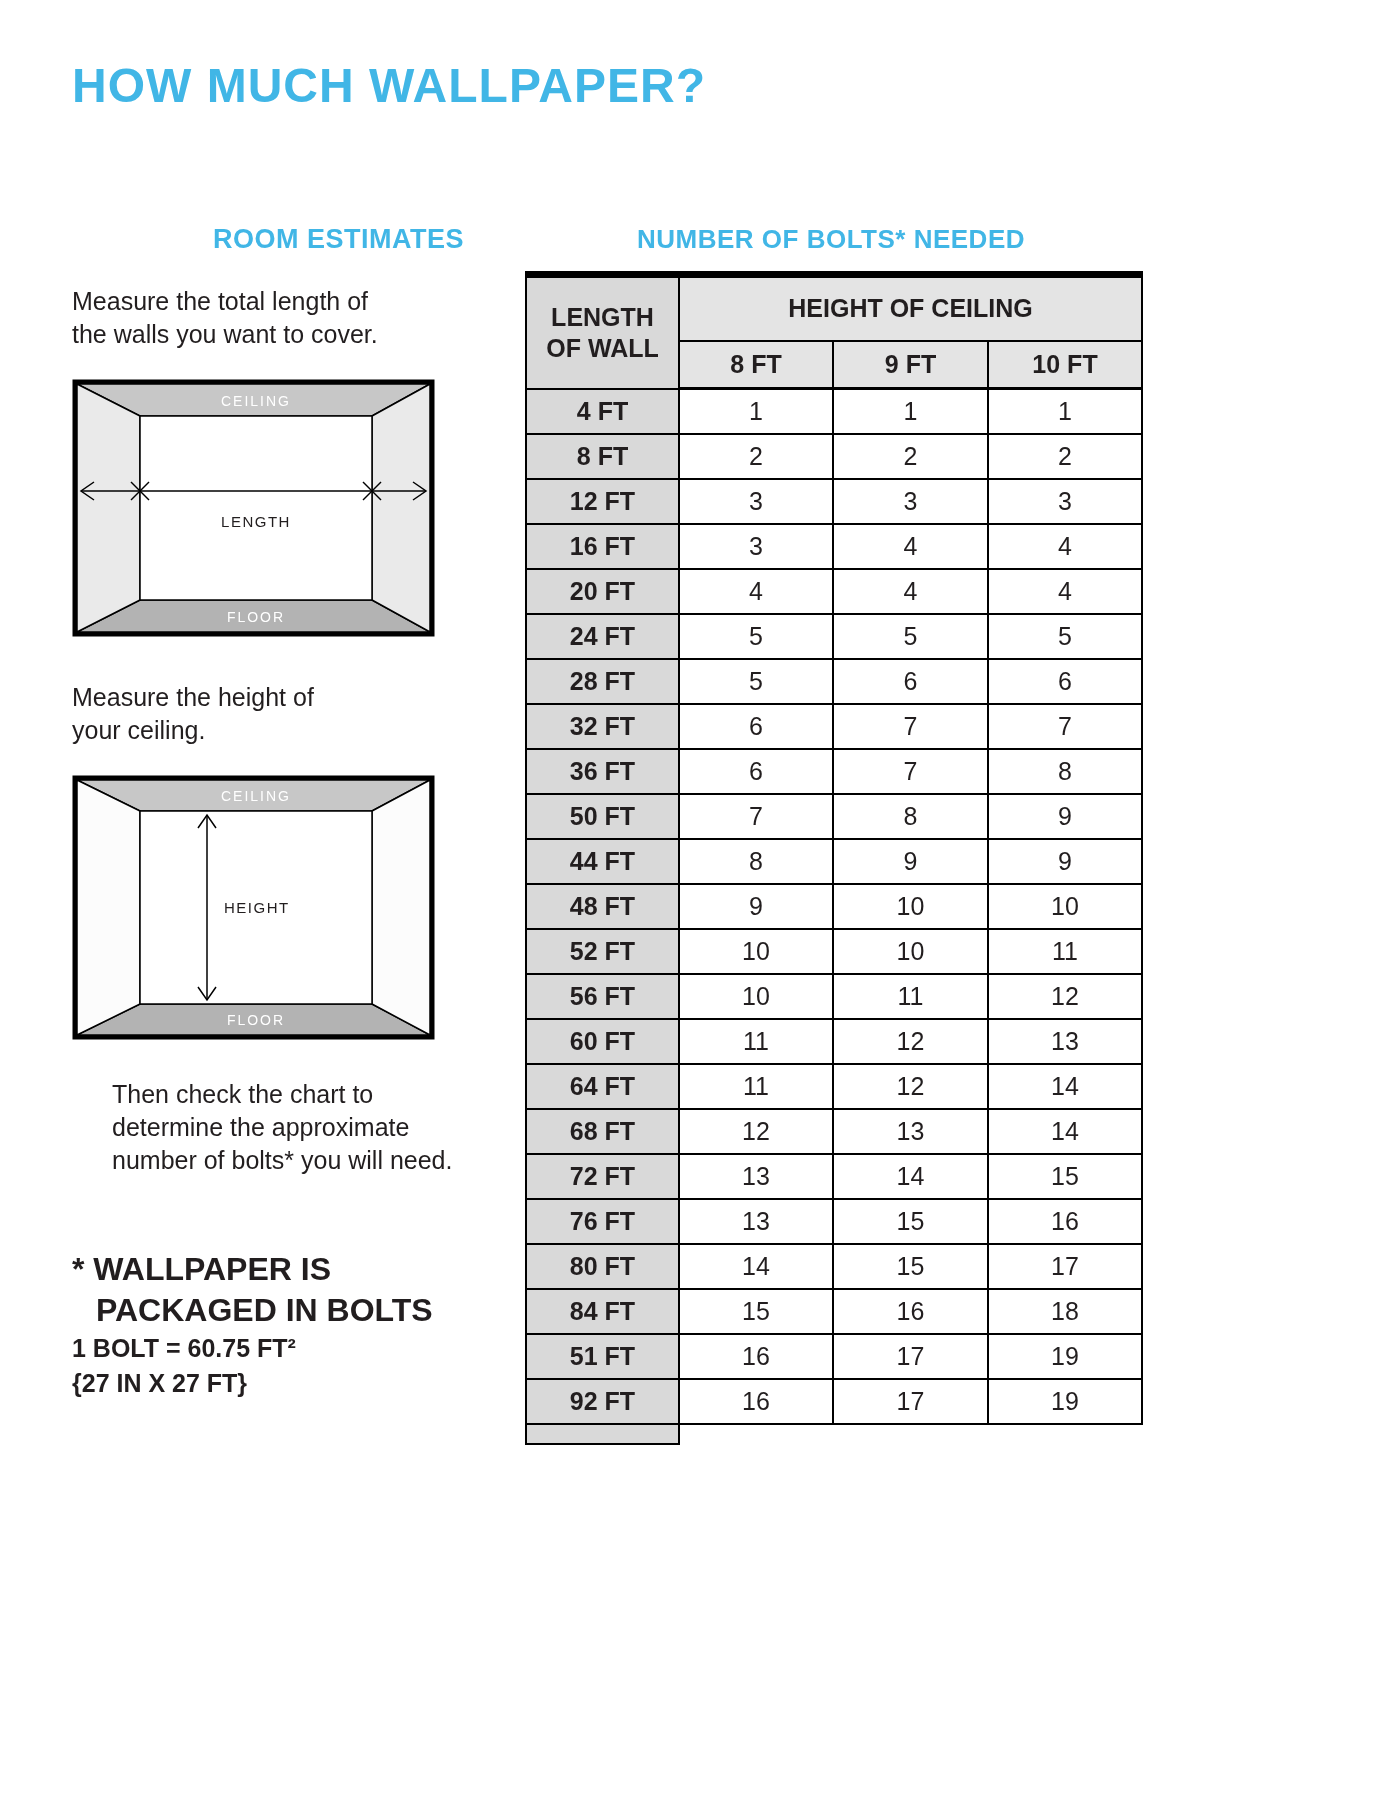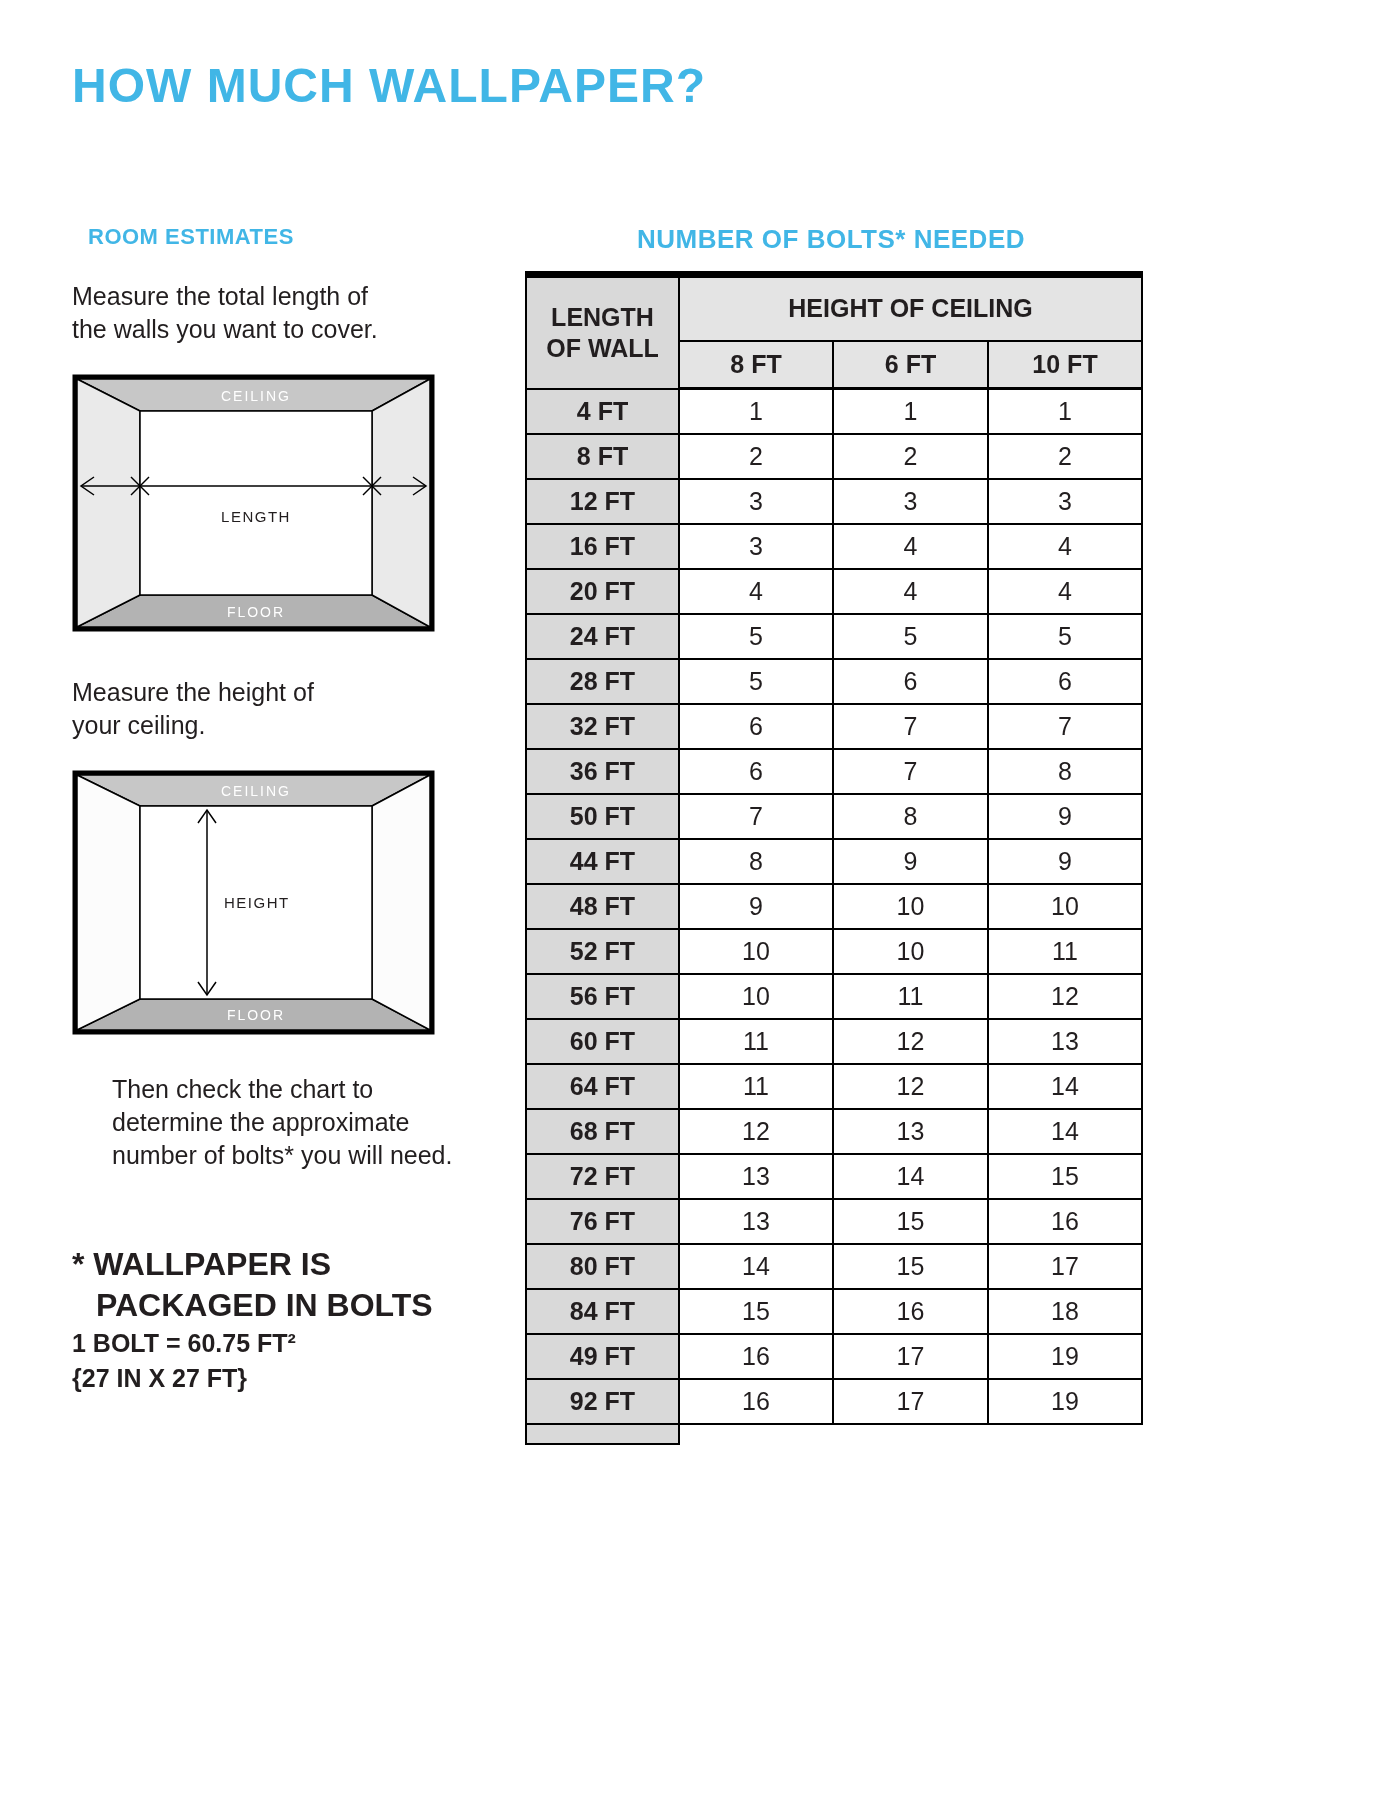--- a/index.html
+++ b/index.html
@@ -8,21 +8,21 @@
   .page {
     position:relative; width:1391px; height:1800px; background:#ffffff;
     font-family:"Liberation Sans", sans-serif; color:var(--ink); overflow:hidden;border-radius:25px;
   }
   h1.title {
     position:absolute; left:72px; top:58px; margin:0;
     font-size:48px; font-weight:bold; letter-spacing:1px; color:var(--accent);
   }
   .left-col { position:absolute; left:72px; top:224px; width:392px; }
   .left-col h2 {
-    margin:0 0 30px 16px; font-size:22px; font-weight:bold; color:var(--accent); letter-spacing:.5px;
+    margin:0 0 30px 8px; font-size:27px; font-weight:bold; color:var(--accent); letter-spacing:.5px;text-align:right;
   }
   .para {
     margin:0 0 28px 0; font-size:25px; line-height:1.32; white-space:pre-line; color:var(--ink);
   }
   .diagram { display:block; }
   .d1 { margin:8px 0 44px 0; }
   .d2 { margin:0 0 38px 0; }
   .para.step3 { margin-bottom:72px;margin-left:40px; }
   .footnote { font-size:32px; font-weight:bold; line-height:1.28; }
   .footnote .indent { padding-left:24px; }
@@ -139,21 +139,21 @@
           <col style="width:154px">
       </colgroup>
       <thead>
         <tr>
           <td class="len lenhead" rowspan="2">LENGTH
 OF WALL</td>
           <td class="group-h" colspan="3">HEIGHT OF CEILING</td>
         </tr>
         <tr class="sub-h">
           <td>8 FT</td>
-          <td>6 FT</td>
+          <td>9 FT</td>
           <td>10 FT</td>
         </tr>
       </thead>
       <tbody>
           <tr>
             <td class="len">4 FT</td>
             <td>1</td>
             <td>1</td>
             <td>1</td>
           </tr>
@@ -271,21 +271,21 @@
             <td>15</td>
             <td>17</td>
           </tr>
           <tr>
             <td class="len">84 FT</td>
             <td>15</td>
             <td>16</td>
             <td>18</td>
           </tr>
           <tr>
-            <td class="len">49 FT</td>
+            <td class="len">51 FT</td>
             <td>16</td>
             <td>17</td>
             <td>19</td>
           </tr>
           <tr>
             <td class="len">92 FT</td>
             <td>16</td>
             <td>17</td>
             <td>19</td>
           </tr>

